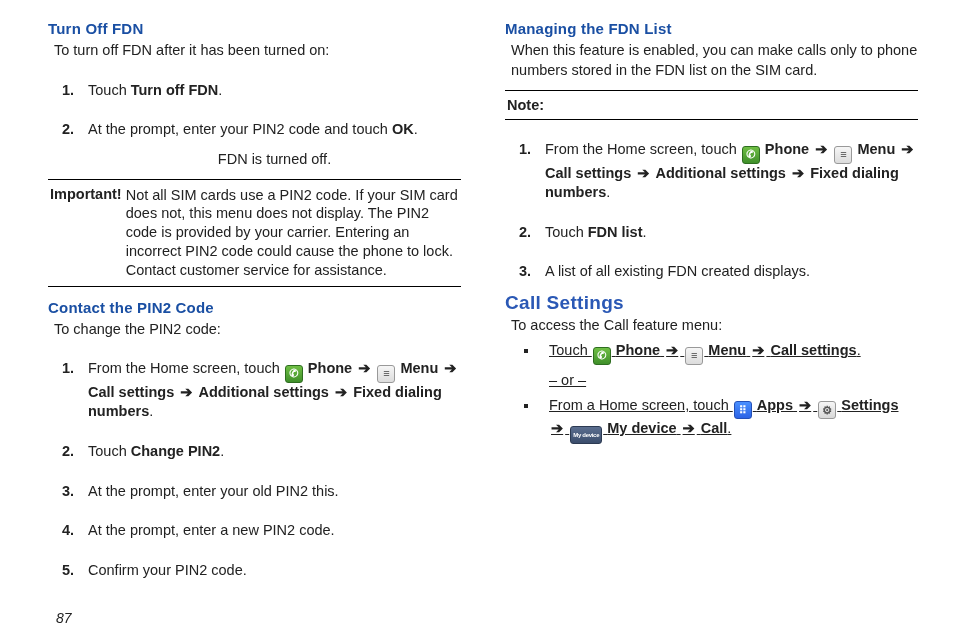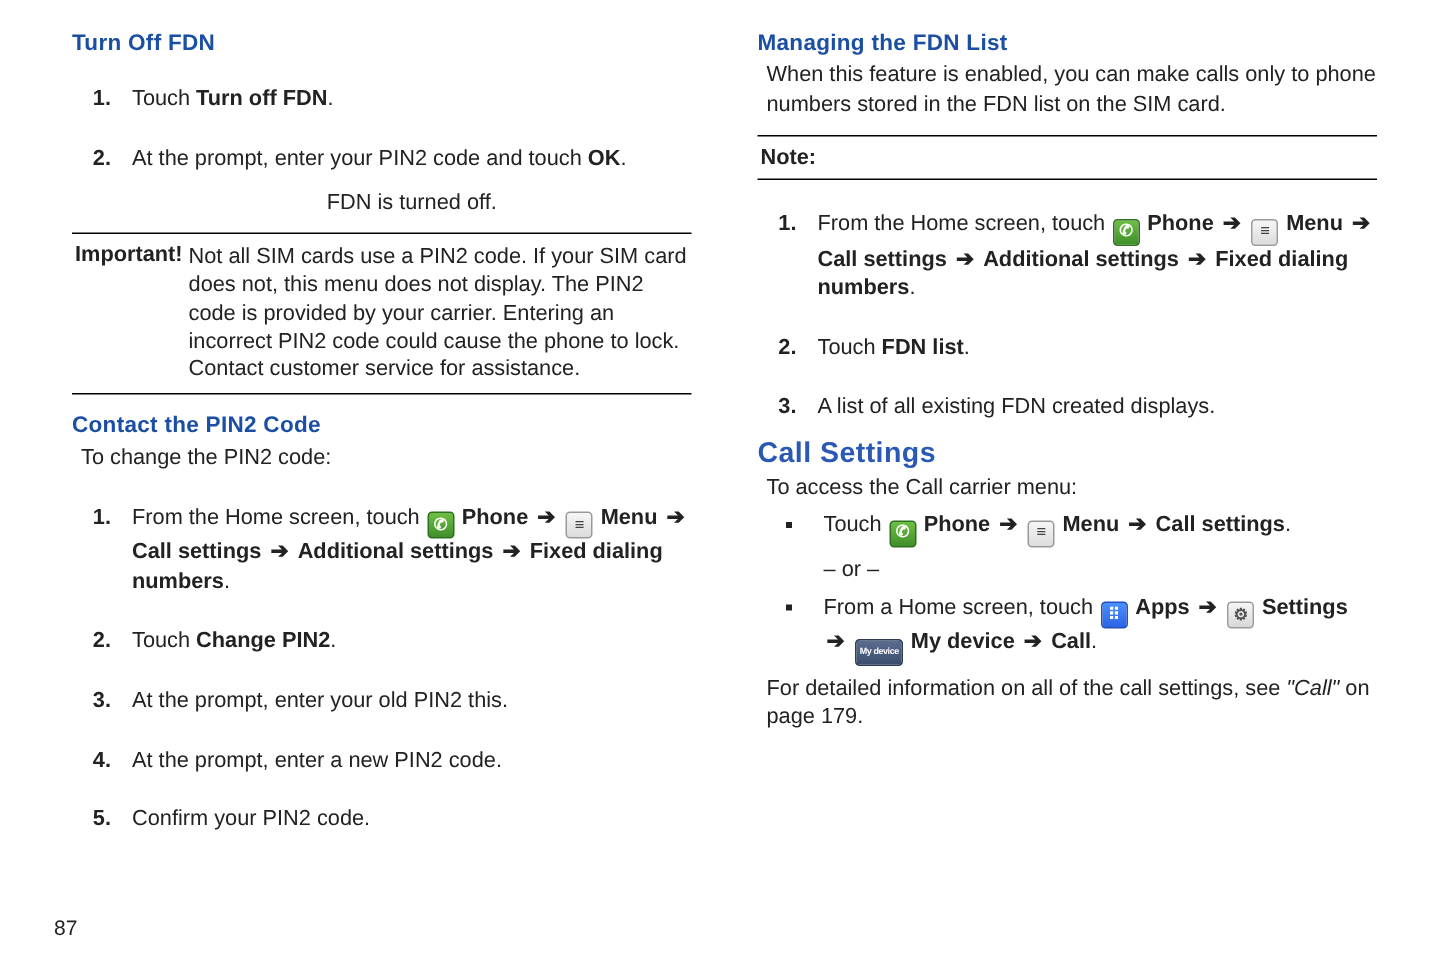--- a/index.html
+++ b/index.html
@@ -63,20 +63,21 @@
   }
   ul.square {
     list-style: square;
     margin: 2px 0 6px 28px;
     padding: 0;
   }
   ul.square > li {
     margin: 4px 0 2px 6px;
     padding-left: 10px;
     line-height: 1.35;
+    text-decoration: underline;
   }
   .subline {
     margin: 6px 0 6px 46px;
     line-height: 1.3;
   }
   .rule-box {
     border-top: 1.5px solid #000;
     border-bottom: 1.5px solid #000;
     margin: 10px 0 12px 0;
     padding: 6px 2px;
@@ -133,33 +134,35 @@
     letter-spacing: -.3px;
     width: 32px;
   }
   .arrow {
     font-weight: 700;
     padding: 0 2px;
   }
   .page-num {
     position: absolute;
     bottom: 10px;
-    left: 36px;
+    left: 56px;
     font-size: 14px;
+    font-style: italic;
   }
   em.ref { font-style: italic; }
 </style>
 </head>
 <body>
 
 <div class="page">
 
   <div class="col">
 
     <div class="h-blue-sm">Turn Off FDN</div>
+    <p class="intro">To turn off FDN after it has been turned on:</p>
     <ol>
       <li>
         <span>Touch </span><b>Turn off FDN</b><span>.</span>
       </li>
       <li>
         <span>At the prompt, enter your PIN2 code and touch </span><b>OK</b><span>.</span>
         <div class="subline" style="margin-left:0; margin-top:10px;text-align:center;">FDN is turned off.</div>
       </li>
     </ol>
 
@@ -212,21 +215,21 @@
         <span class="arrow">➔</span>
         <b>Fixed dialing numbers</b>.
       </li>
       <li>
         <span>Touch </span><b>FDN list</b><span>.</span>
       </li>
       <li>A list of all existing FDN created displays.</li>
     </ol>
 
     <div class="h-blue-lg">Call Settings</div>
-    <p class="intro">To access the Call carrier menu:</p>
+    <p class="intro">To access the Call feature menu:</p>
 
     <ul class="square">
       <li>
         <span>Touch </span>
         <span class="icon phone">✆</span>
         <b>Phone</b> <span class="arrow">➔</span>
         <span class="icon menu">≡</span>
         <b>Menu</b> <span class="arrow">➔</span>
         <b>Call settings</b>.
         <div class="subline" style="margin-left:0;">– or –</div>
@@ -237,19 +240,16 @@
         <b>Apps</b> <span class="arrow">➔</span>
         <span class="icon settings">⚙</span>
         <b>Settings</b>
         <span class="arrow">➔</span>
         <span class="icon mydevice">My device</span>
         <b>My device</b> <span class="arrow">➔</span>
         <b>Call</b>.
       </li>
     </ul>
 
-    <p class="body" style="margin-left:6px;">
-      <span>For detailed information on all of the call settings, see </span><em class="ref">"Call"</em><span> on page 179.</span>
-    </p>
   </div>
 
   <div class="page-num">87</div>
 </div>
 
 </body></html>

